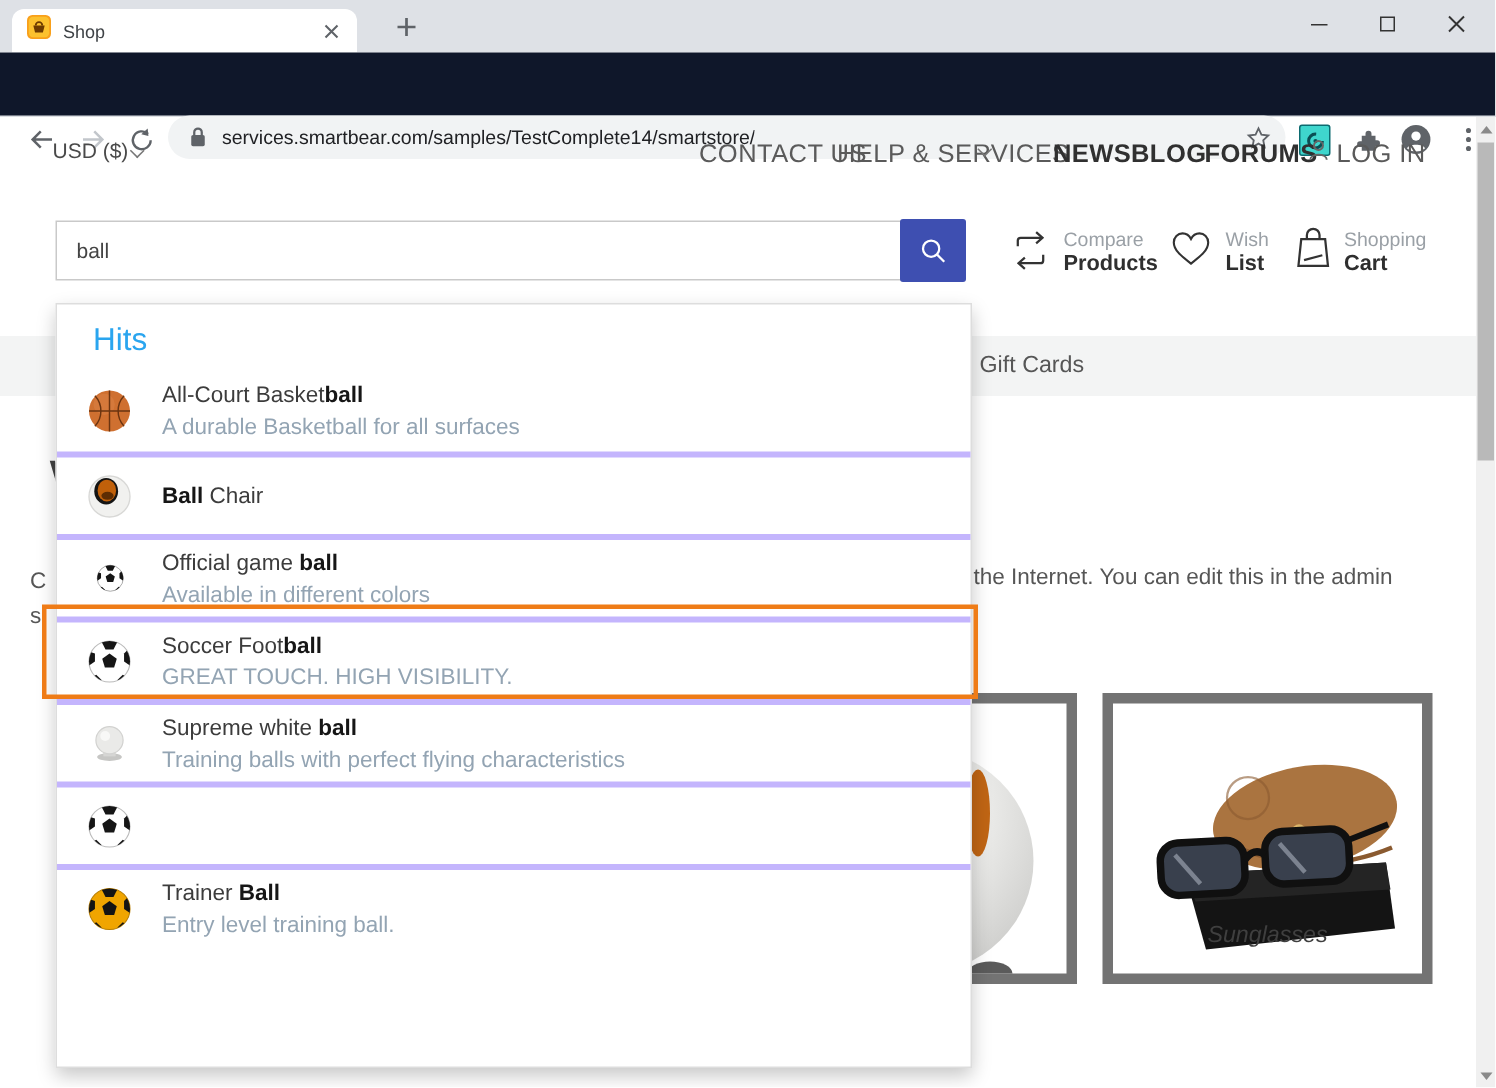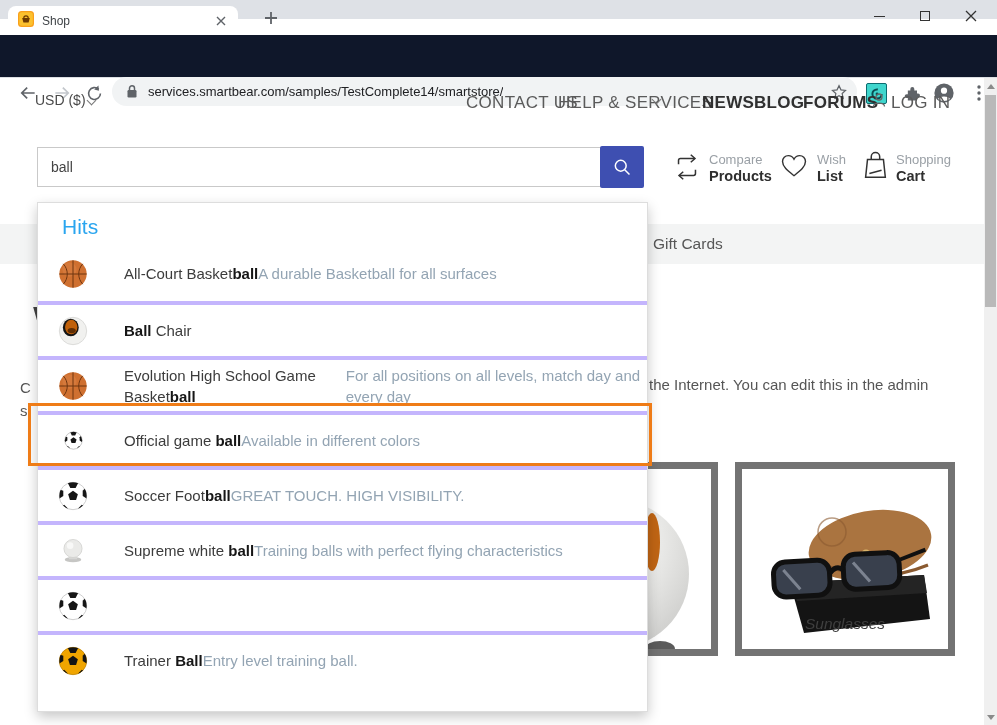--- a/index.html
+++ b/index.html
@@ -1,21 +1,21 @@
 <!DOCTYPE html>
 <html><head>
 <meta charset="utf-8">
 <style>
   * { margin:0; padding:0; box-sizing:border-box; }
   html,body { background:#fff; }
   body { font-family:"Liberation Sans","DejaVu Sans",sans-serif; }
   .window { position:relative; width:997px; height:725px; overflow:hidden; background:#fff; }
 
   
-  .tabstrip { position:absolute; left:0; top:0; width:997px; height:19px; background:#dee1e6; }
+  .tabstrip { position:absolute; left:0; top:0; width:997px; height:35px; background:#dee1e6; }
   .tab { position:absolute; left:8px; top:6px; width:230px; height:29px; background:#fff;
          border-radius:8px 8px 0 0; display:flex; align-items:center; padding:0 8px 0 10px; gap:8px; }
   .tab-title { flex:1; font-size:12px; color:#3f4347; }
   .tab-close, .newtab { display:flex; align-items:center; justify-content:center; cursor:pointer; border-radius:50%; }
   .tab-close { width:18px; height:18px; }
   .newtab { position:absolute; left:258px; top:7px; width:26px; height:22px; }
   .wincontrols { position:absolute; right:3px; top:0; height:32px; display:flex; }
   .wc { width:46px; height:32px; display:flex; align-items:center; justify-content:center; }
   .minbar { width:11px; border-top:1.4px solid #333; display:block; }
   .maxbox { width:10px; height:10px; border:1.2px solid #333; display:block; }
@@ -62,21 +62,21 @@
   .chair-base { position:absolute; left:168px; top:172px; width:30px; height:16px; background:#5b5b5b; border-radius:50%; }
   .card-label { position:absolute; left:0; right:0; bottom:16px; text-align:center; font-size:15.5px; color:#3f3f3f; }
 
   
   .panel { position:absolute; left:37px; top:202px; width:611px; height:510px; background:#fff;
            border:1px solid #ddd; box-shadow:0 5px 12px rgba(0,0,0,.22); z-index:20; }
   .hits-heading { padding:12px 0 0 24px; font-size:21px; color:#2aa5ef; height:43px; }
   .hit { height:55px; display:flex; align-items:center; padding-left:17px; cursor:pointer; }
   .hit + .hit { border-top:4px solid #c4b5fd; }
   .hit-icon { width:36px; display:flex; align-items:center; justify-content:center; flex:none; }
-  .hit-text { margin-left:33px; display:flex; flex-direction:row; justify-content:center; }
+  .hit-text { margin-left:17px; display:flex; flex-direction:column; justify-content:center; }
   .hit-title { font-size:15px; color:#3c3c3c; line-height:21px; }
   .hit-title b { color:#161616; }
   .hit-sub { font-size:15px; color:#93a4b3; line-height:21px; }
 
   .tc-highlight { position:absolute; left:28px; top:403px; width:624px; height:63px;
                   border:3px solid #ef7c17; z-index:30; pointer-events:none; }
 
   
   .scrollbar { position:absolute; left:984px; top:78px; width:13px; height:647px; background:#f0f0f0; z-index:25; }
   .sb-thumb { position:absolute; left:1px; top:17px; width:11px; height:212px; background:#b9b9b9; }
@@ -297,33 +297,20 @@
             <ellipse cx="15" cy="12.5" rx="7" ry="8.2" fill="#c0600a"></ellipse>
             <ellipse cx="15.5" cy="16.5" rx="4.6" ry="3" fill="#5e2d03"></ellipse>
           </svg>
       </span>
       <span class="hit-text">
           <span class="hit-title"><span></span><b>Ball</b><span> Chair</span></span>
           <span class="hit-sub"></span>
         </span>
     </div>
 
-    <div class="hit">
-      <span class="hit-icon">
-        <svg width="30" height="30" viewBox="0 0 34 34">
-            <circle cx="17" cy="17" r="15.5" fill="#cf7030"></circle>
-            <circle cx="13" cy="12" r="8" fill="#da8146" opacity=".55"></circle>
-            <path d="M1.5,17 H32.5 M17,1.5 V32.5 M6,5.5 C12,12 12,22 6,28.5 M28,5.5 C22,12 22,22 28,28.5" stroke="#6b3410" stroke-width="1.1" fill="none"></path>
-          </svg>
-      </span>
-      <span class="hit-text">
-          <span class="hit-title"><span>Evolution High School Game Basket</span><b>ball</b><span></span></span>
-          <span class="hit-sub">For all positions on all levels, match day and every day</span>
-        </span>
-    </div>
 
     <div class="hit">
       <span class="hit-icon">
         <svg width="19" height="19" viewBox="0 0 34 34">
             <defs>
               <clipPath id="scA">
                 <circle cx="17" cy="17" r="15.5"></circle>
               </clipPath>
             </defs>
             <circle cx="17" cy="17" r="15.5" fill="#fff" stroke="#9a9a9a" stroke-width="1"></circle>

